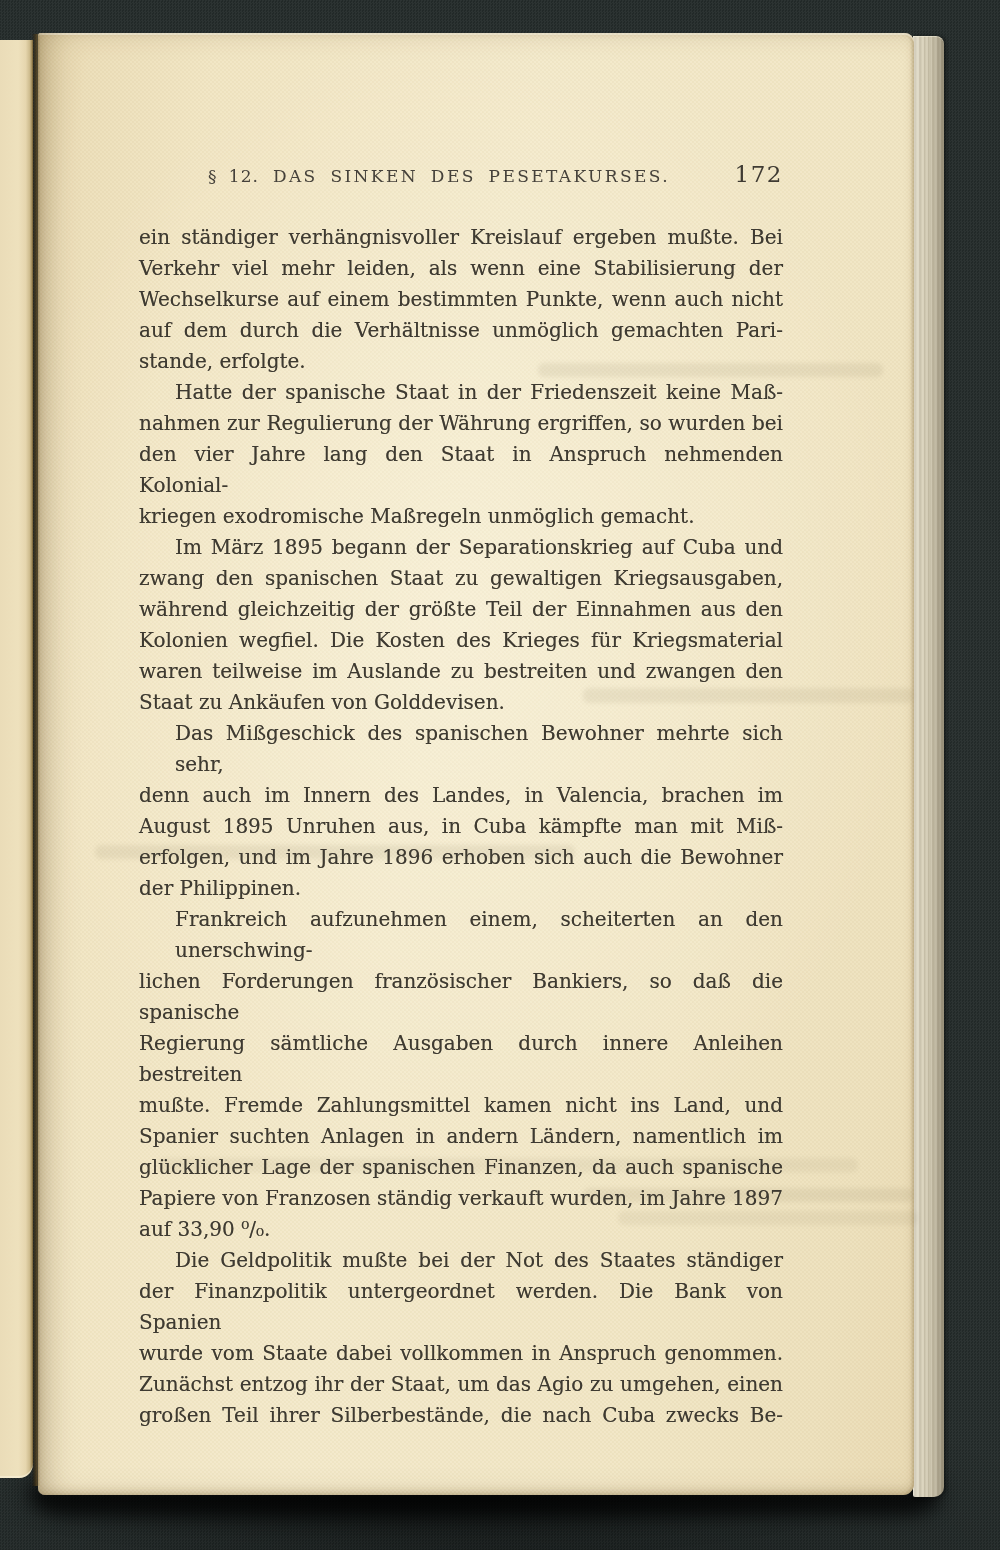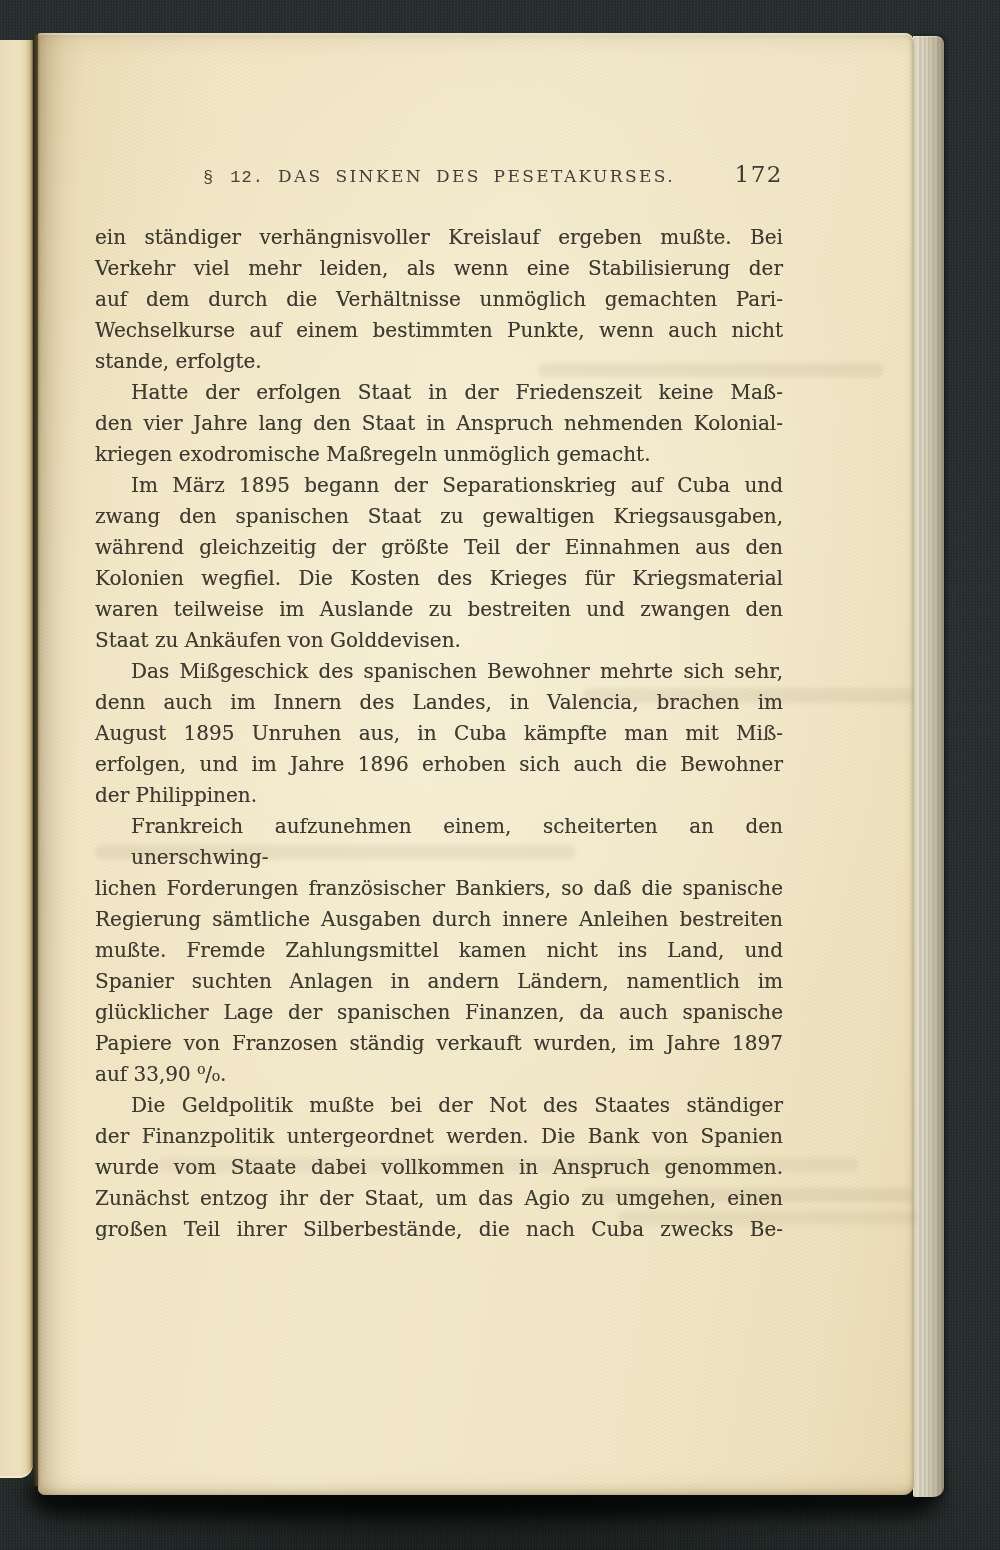--- a/index.html
+++ b/index.html
@@ -111,21 +111,21 @@
     position: absolute;
     left: 0; top: 133px;
     width: 100%;
     text-align: center;
     font-size: 17px;
     letter-spacing: 2.4px;
     word-spacing: 5px;
     color: #45413a;
     white-space: nowrap;
   }
-  .running-header .section-mark { margin-right: 14px; letter-spacing: 1px; font-family: Liberation Mono, monospace; }
+  .running-header .section-mark { margin-right: 14px; letter-spacing: 1px; }
   .page-number {
     position: absolute;
     right: 0; top: 128px;
     font-size: 23px;
     letter-spacing: 1.5px;
     color: #3f3b33;
   }
   .body-text {
     position: absolute;
     left: 0; top: 189px;
@@ -133,20 +133,21 @@
     font-size: 20px;
     line-height: 31px;
     color: #3e3a31;
     text-shadow: 0 0 0.5px rgba(62,58,49,0.55);
   }
   .para { margin: 0; }
   .line {
     text-align: justify;
     text-align-last: justify;
     white-space: normal;
+    margin-left: 44px;
   }
   .line.endp { text-align-last: left; }
   .para.indent .line:first-child { padding-left: 36px; }
 
   
   .ghost {
     position: absolute;
     background: #7d7050;
     opacity: 0.10;
     filter: blur(2px);
@@ -181,26 +182,27 @@
 
     <div class="text-area">
       <div class="running-header">
         <span class="section-mark">§ 12.</span><span>DAS SINKEN DES PESETAKURSES.</span>
       </div>
       <div class="page-number">172</div>
       <div class="body-text">
           <div class="para">
             <div class="line">ein ständiger verhängnisvoller Kreislauf ergeben mußte. Bei</div>
             <div class="line">Verkehr viel mehr leiden, als wenn eine Stabilisierung der</div>
+            <div class="line">Wechselkurse auf einem bestimmten Punkte, wenn auch nicht</div>
             <div class="line">auf dem durch die Verhältnisse unmöglich gemachten Pari-</div>
-            <div class="line">Wechselkurse auf einem bestimmten Punkte, wenn auch nicht</div>
             <div class="line endp">stande, erfolgte.</div>
           </div>
           <div class="para indent">
-            <div class="line">Hatte der erfolgen Staat in der Friedenszeit keine Maß-</div>
+            <div class="line">Hatte der spanische Staat in der Friedenszeit keine Maß-</div>
+            <div class="line">nahmen zur Regulierung der Währung ergriffen, so wurden bei</div>
             <div class="line">den vier Jahre lang den Staat in Anspruch nehmenden Kolonial-</div>
             <div class="line endp">kriegen exodromische Maßregeln unmöglich gemacht.</div>
           </div>
           <div class="para indent">
             <div class="line">Im März 1895 begann der Separationskrieg auf Cuba und</div>
             <div class="line">zwang den spanischen Staat zu gewaltigen Kriegsausgaben,</div>
             <div class="line">während gleichzeitig der größte Teil der Einnahmen aus den</div>
             <div class="line">Kolonien wegfiel. Die Kosten des Krieges für Kriegsmaterial</div>
             <div class="line">waren teilweise im Auslande zu bestreiten und zwangen den</div>
             <div class="line endp">Staat zu Ankäufen von Golddevisen.</div>

